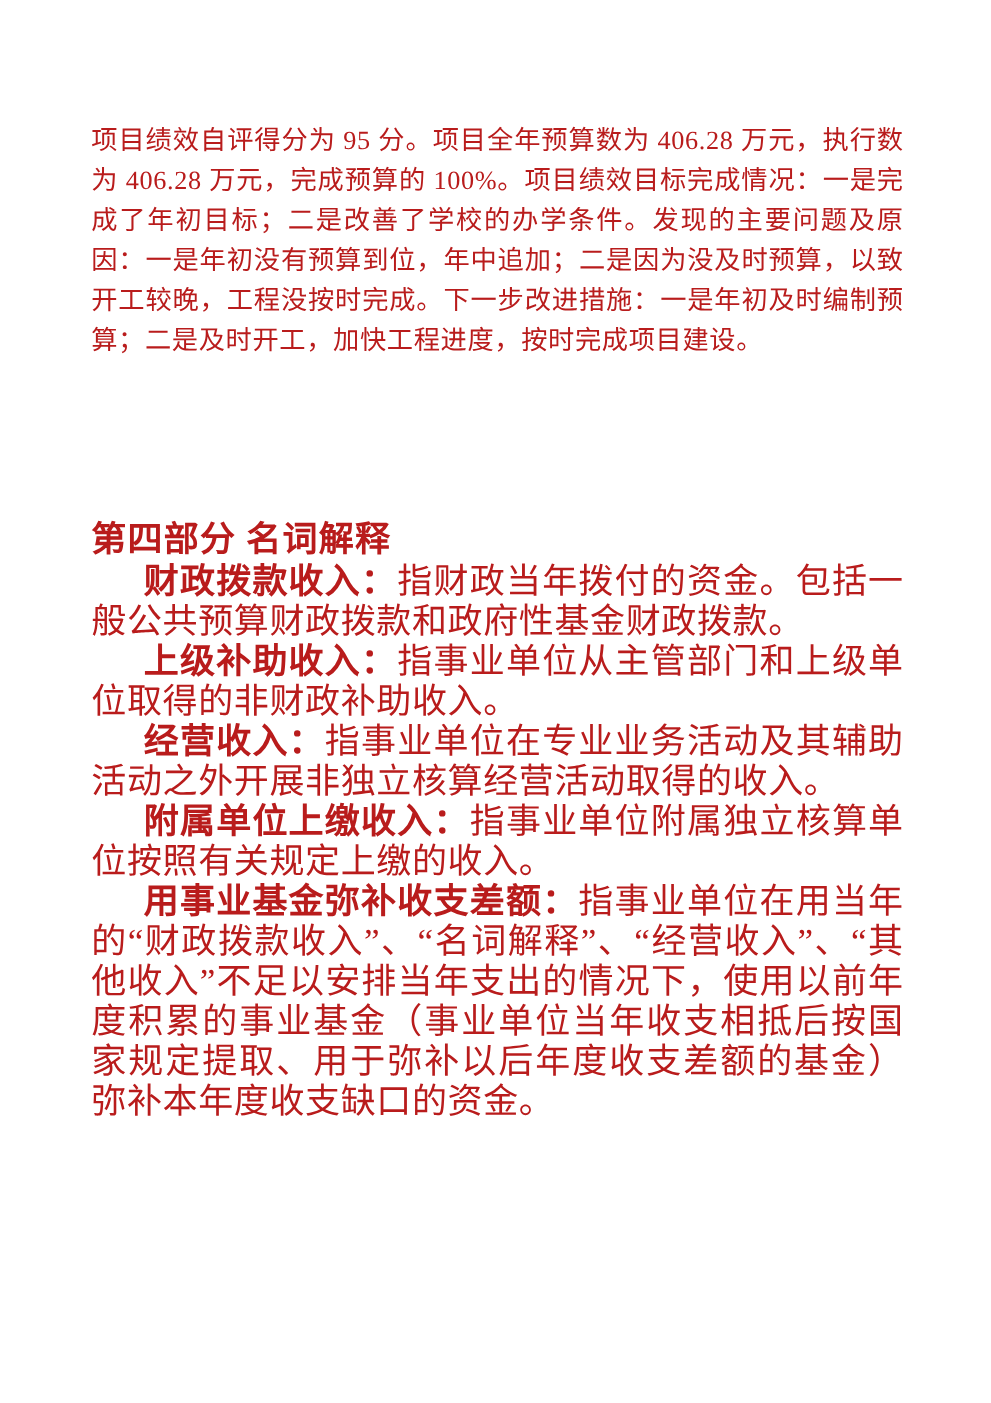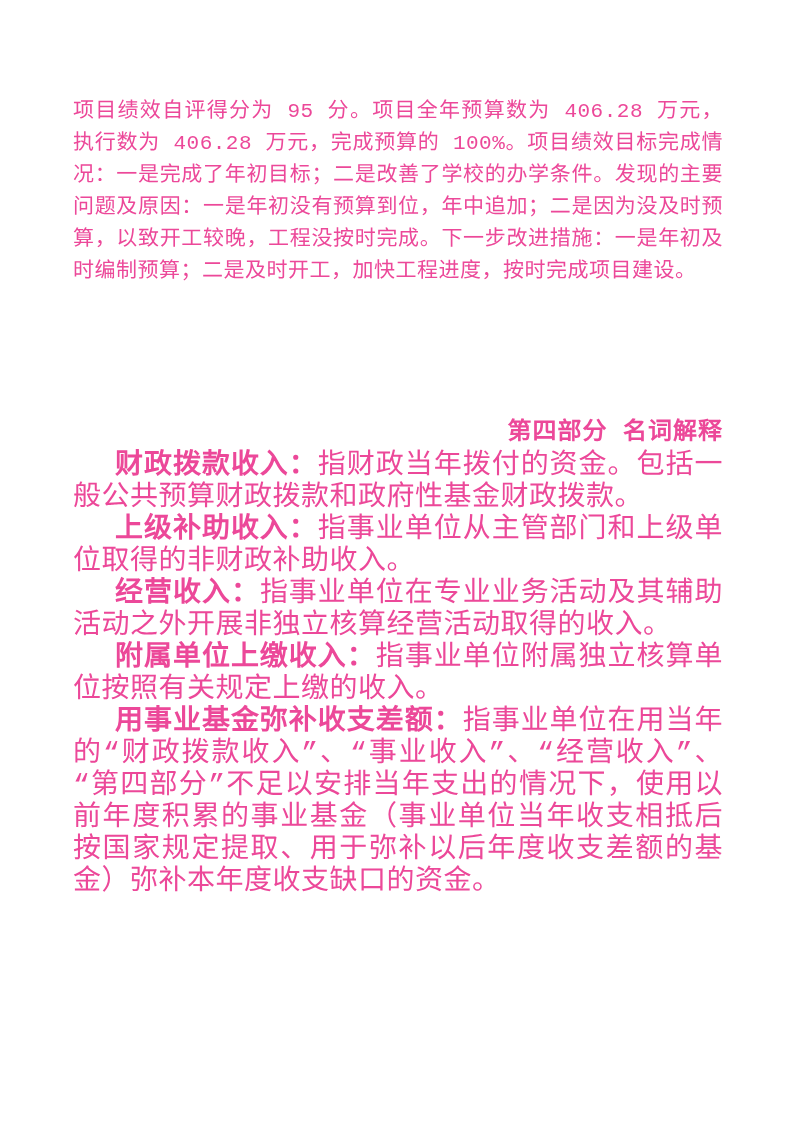--- a/index.html
+++ b/index.html
@@ -6,42 +6,42 @@
     margin: 0;
     padding: 0;
     background: #ffffff;
   }
   .page {
     position: relative;
     width: 793px;
     height: 1122px;
     background: #ffffff;
     overflow: hidden;
-    font-family: Liberation Mono, monospace;
-    color: #ec4899;
+    font-family: Liberation Serif, serif;
+    color: #b91c1c;
   }
   .content {
     position: absolute;
     left: 73px;
     top: 96px;
     width: 650px;
   }
   .intro {
     margin: 0;
     font-size: 21px;
     line-height: 32px;
     text-align: justify;
     letter-spacing: 0.5px;
   }
   .section-title {
     margin: 128px 0 0 0;
-    font-size: 24px;
+    font-size: 28px;
     line-height: 34px;
     font-weight: bold;
-    text-align: right;
+    text-align: left;
     letter-spacing: 1px;
   }
   .definitions {
     margin: 0;
   }
   .def {
     margin: 0;
     font-size: 28px;
     line-height: 32px;
     text-align: justify;
@@ -67,18 +67,18 @@
       <p class="def"><span class="term">财政拨款收入：</span><span>指财政当年拨付的资金。包括一般公共预算财政拨款和政府性基金财政拨款。</span></p>
 
       <p class="def"><span class="term">上级补助收入：</span><span>指事业单位从主管部门和上级单位取得的非财政补助收入。</span></p>
 
 
       <p class="def"><span class="term">经营收入：</span><span>指事业单位在专业业务活动及其辅助活动之外开展非独立核算经营活动取得的收入。</span></p>
 
       <p class="def"><span class="term">附属单位上缴收入：</span><span>指事业单位附属独立核算单位按照有关规定上缴的收入。</span></p>
 
 
-      <p class="def"><span class="term">用事业基金弥补收支差额：</span><span>指事业单位在用当年的“财政拨款收入”、“事业收入”、“经营收入”、“第四部分”不足以安排当年支出的情况下，使用以前年度积累的事业基金（事业单位当年收支相抵后按国家规定提取、用于弥补以后年度收支差额的基金）弥补本年度收支缺口的资金。</span></p>
+      <p class="def"><span class="term">用事业基金弥补收支差额：</span><span>指事业单位在用当年的“财政拨款收入”、“名词解释”、“经营收入”、“其他收入”不足以安排当年支出的情况下，使用以前年度积累的事业基金（事业单位当年收支相抵后按国家规定提取、用于弥补以后年度收支差额的基金）弥补本年度收支缺口的资金。</span></p>
 
 
     </div>
   </div>
 </div>
 
 </body></html>

